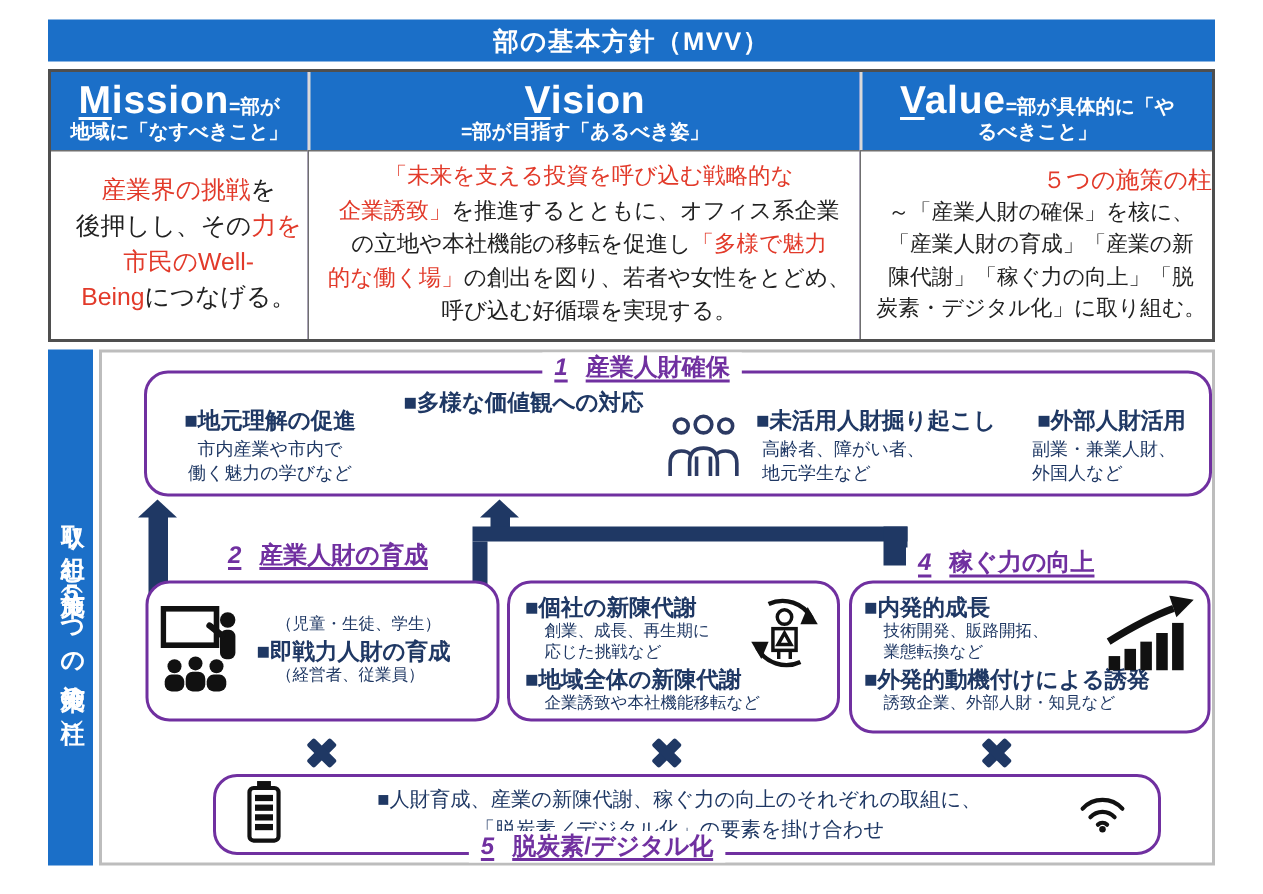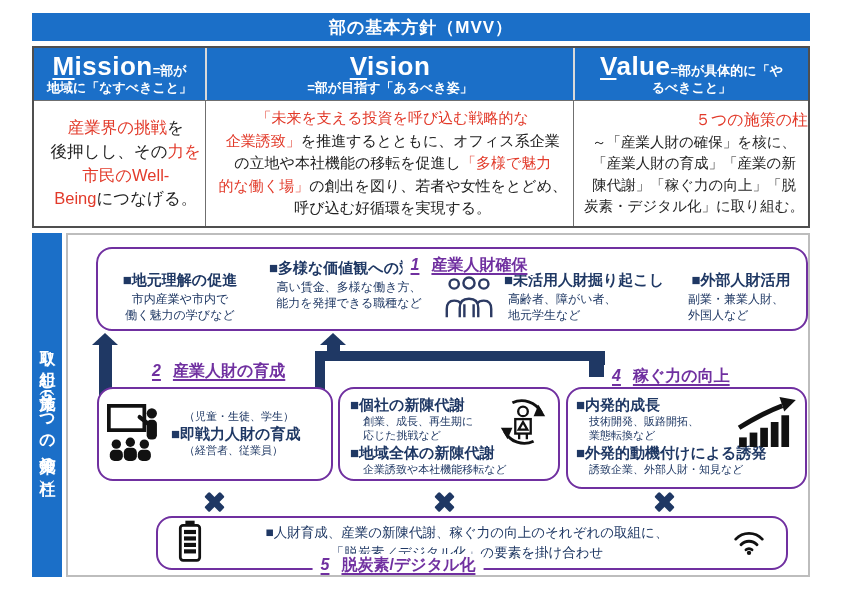--- a/index.html
+++ b/index.html
@@ -60,21 +60,21 @@
   .h-item .sub{font-size:12px;color:var(--navy);line-height:1.3;white-space:pre-line;margin-top:2px;}
   .h-item .sub.left{text-align:left;padding-left:10px;}
   .boxflex{display:flex;align-items:center;gap:8px;padding:4px 2px 4px 8px;}
   .stack .head2{font-size:15px;font-weight:bold;color:var(--navy);white-space:nowrap;}
   .stack .sub2{font-size:11px;color:var(--navy);line-height:1.25;white-space:pre-line;padding-left:13px;margin-bottom:1px;}
   .mult{position:absolute;width:22px;height:22px;}
   .mult::before,.mult::after{content:"";position:absolute;left:8px;top:0;width:7px;height:22px;
     background:var(--navy);border-radius:1.5px;}
   .mult::before{transform:rotate(45deg);}
   .mult::after{transform:rotate(-45deg);}
-  .box5{display:flex;align-items:center;justify-content:space-between;padding:0 20px;margin-left:14px;}
+  .box5{display:flex;align-items:center;justify-content:space-between;padding:0 20px;}
   .box5-text{flex:1;text-align:center;color:var(--navy);font-size:13.5px;line-height:1.5;}
 </style>
 </head>
 <body>
 
 <div id="page">
 
   <div class="main-title">部の基本方針（MVV）</div>
 
   <div class="mvv">
@@ -140,22 +140,20 @@
     <div class="nv" style="left:231px;top:202px;width:16px;height:9px;"></div>
 
     <div class="pbox" style="left:28px;top:12px;width:712px;height:84px;">
       <div class="h-item" style="left:8px;top:22px;width:148px;">
         <div class="head">■地元理解の促進</div>
         <div class="sub">市内産業や市内で
 働く魅力の学びなど</div>
       </div>
       <div class="h-item" style="left:152px;top:10px;width:198px;">
         <div class="head">■多様な価値観への対応</div>
-        <div class="sub">高い賃金、多様な働き方、
-能力を発揮できる職種など</div>
       </div>
       <span style="position:absolute;left:346px;top:22px;">
         <svg width="50" height="50" viewBox="0 0 54 50">
           <g fill="#fff" stroke="#2c3a63" stroke-width="2.6" stroke-linejoin="round">
             <circle cx="11" cy="12" r="5"></circle>
             <path d="M3,48 v-9 q0-9 8-9 q5,0 7,3"></path>
             <circle cx="43" cy="12" r="5"></circle>
             <path d="M51,48 v-9 q0-9 -8-9 q-5,0 -7,3"></path>
             <circle cx="27" cy="11" r="6"></circle>
             <path d="M17,48 v-10 q0-10 10-10 q10,0 10,10 v10"></path>
@@ -167,21 +165,21 @@
         <div class="head">■未活用人財掘り起こし</div>
         <div class="sub left">高齢者、障がい者、
 地元学生など</div>
       </div>
       <div class="h-item" style="left:580px;top:22px;width:126px;">
         <div class="head">■外部人財活用</div>
         <div class="sub left">副業・兼業人財、
 外国人など</div>
       </div>
     </div>
-    <div class="sec-title" style="left:360px;top:19px;transform:translateX(-50%);margin-left:41px;">
+    <div class="sec-title" style="left:360px;top:0;transform:translateX(-50%);">
       <span class="sec-num">1</span><span>産業人財確保</span>
     </div>
 
     <div class="pbox boxflex" style="left:29px;top:152px;width:236px;height:94px;">
       <span>
         <svg width="56" height="62" viewBox="0 0 60 66">
           <rect x="2" y="5" width="38" height="26" fill="none" stroke="#111" stroke-width="4"></rect>
           <circle cx="48" cy="13" r="5.5" fill="#111"></circle>
           <rect x="42.5" y="20" width="11" height="21" rx="4.5" fill="#111"></rect>
           <line x1="44" y1="24" x2="35" y2="17" stroke="#111" stroke-width="4.5" stroke-linecap="round"></line>

